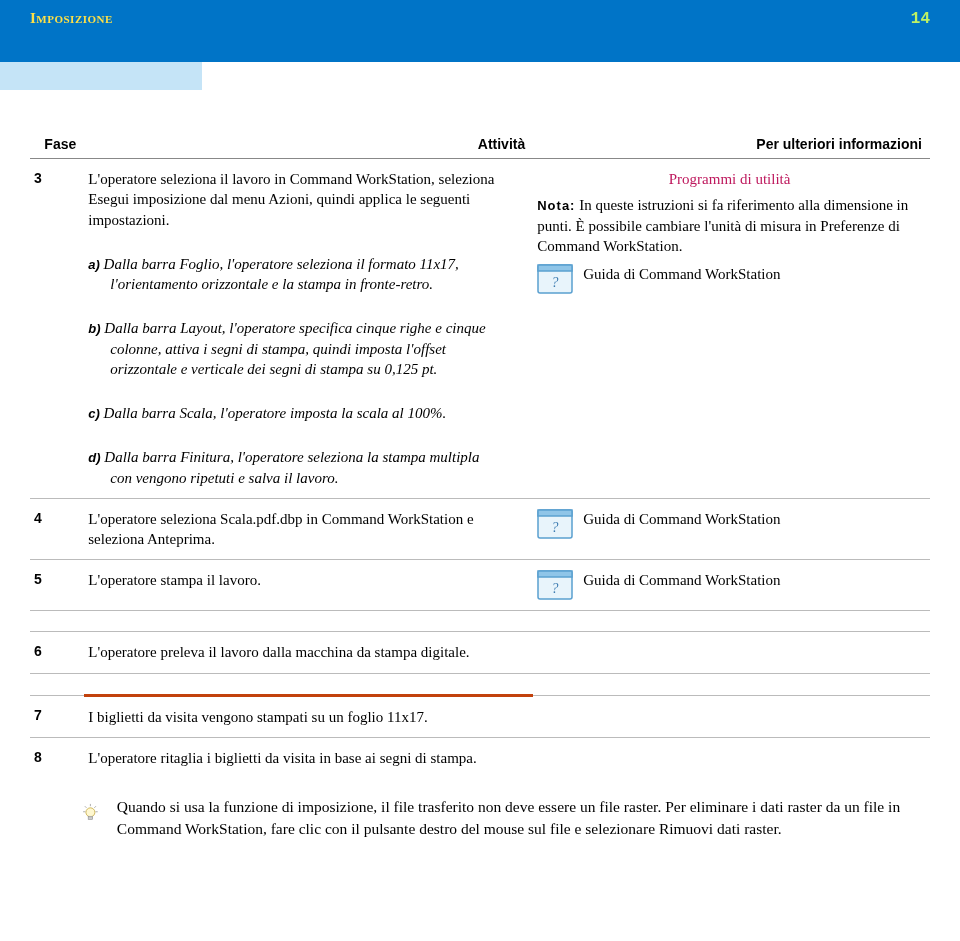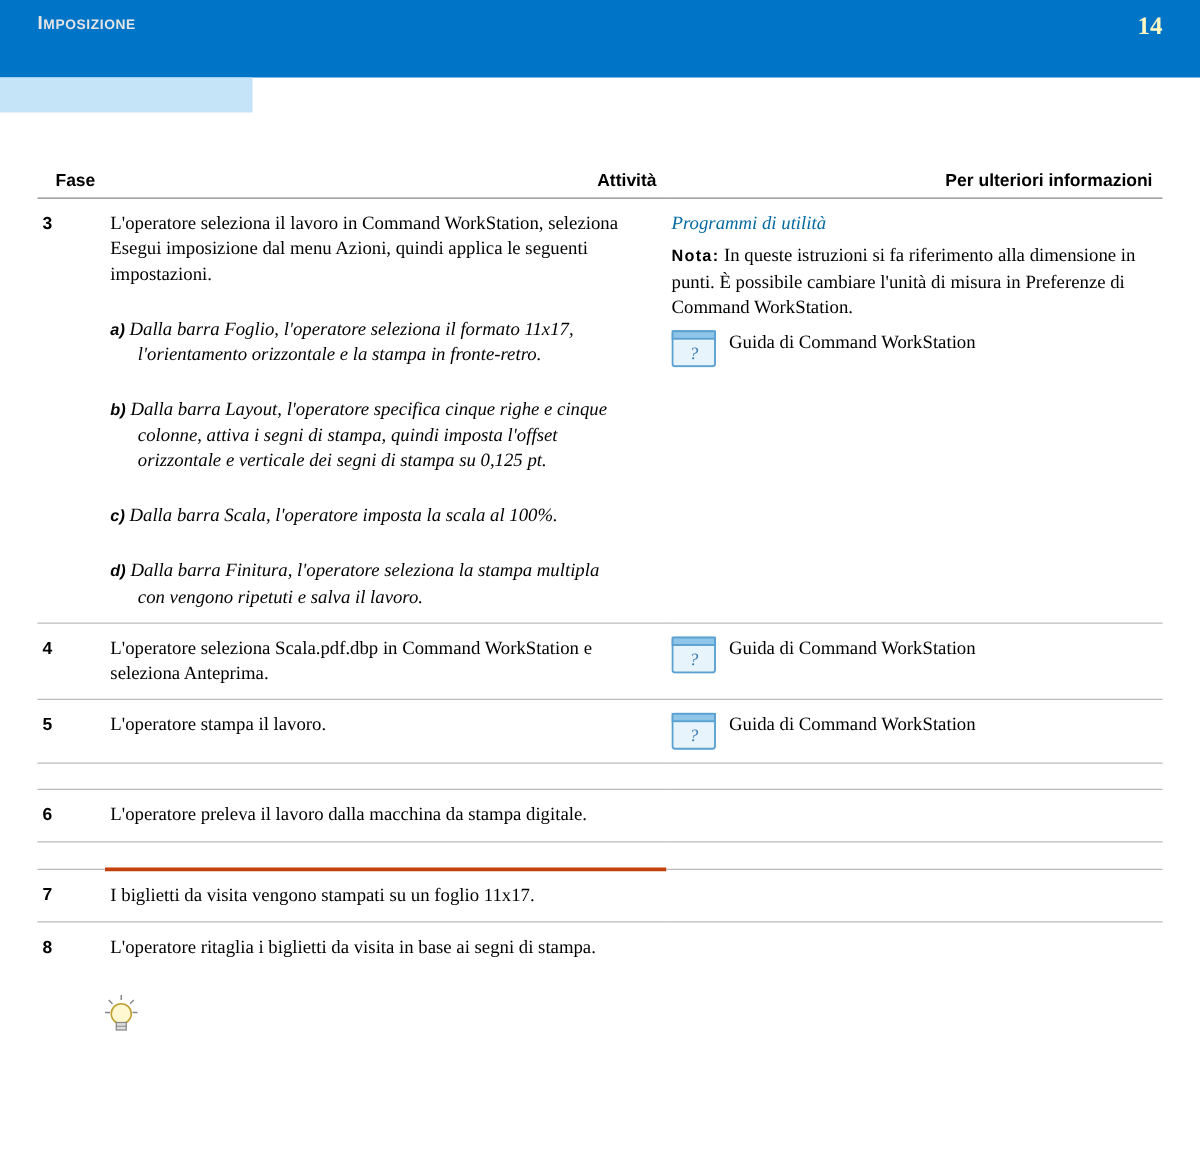--- a/index.html
+++ b/index.html
@@ -13,32 +13,32 @@
   }
   .header-bar {
     background: #0074c7;
     height: 62px;
     display: flex;
     align-items: flex-start;
     justify-content: space-between;
     padding: 10px 30px 0 30px;
   }
   .header-title {
-    font-family: Liberation Sans, sans-serif;
+    font-family: Liberation Serif, serif;
     font-weight: bold;
     font-size: 15px;
     letter-spacing: 0.5px;
-    color: #e5e5e5;
+    color: #fde047;
     font-variant: small-caps;
   }
   .page-num {
-    font-family: Liberation Serif, serif;
-    font-weight: bold;
-    font-size: 20px;
-    color: #fef9c3;
+    font-family: Liberation Mono, monospace;
+    font-weight: bold;
+    font-size: 16px;
+    color: #bef264;
   }
   .sub-bar {
     background: #c5e4f7;
     height: 28px;
     width: 202px;
   }
   .content {
     padding: 40px 30px 0 30px;
   }
   .table {
@@ -79,22 +79,22 @@
     padding-left: 22px;
     text-indent: -22px;
     font-style: italic;
   }
   .sub-label {
     font-family: "Helvetica Neue", Arial, sans-serif;
     font-weight: bold;
     font-size: 13px;
   }
   .italic-link {
-    color: #0369a1;
-    font-style: italic;
+    color: #be185d;
+    text-align: center;
   }
   .nota {
     font-family: "Helvetica Neue", Arial, sans-serif;
     font-weight: bold;
     font-size: 13px;
     letter-spacing: 1px;
   }
   .icon-block {
     display: flex;
     align-items: flex-start;
@@ -241,13 +241,14 @@
       <line x1="15" y1="0" x2="15" y2="4"></line>
       <line x1="5" y1="4" x2="8" y2="7"></line>
       <line x1="25" y1="4" x2="22" y2="7"></line>
       <line x1="2" y1="14" x2="6" y2="14"></line>
       <line x1="28" y1="14" x2="24" y2="14"></line>
     </g>
     <circle cx="15" cy="15" r="8" fill="#fff8d0" stroke="#c0a030" stroke-width="1.3"></circle>
     <rect x="11" y="22" width="8" height="6" fill="#ddd" stroke="#888" stroke-width="1"></rect>
     <line x1="11" y1="25" x2="19" y2="25" stroke="#888" stroke-width="0.8"></line>
   </svg>
+  <div class="tip-text">Quando si usa la funzione di imposizione, il file trasferito non deve essere un file raster. Per eliminare i dati raster da un file in Command WorkStation, fare clic con il pulsante destro del mouse sul file e selezionare Rimuovi dati raster.</div>
 </div>
 
 </body></html>

